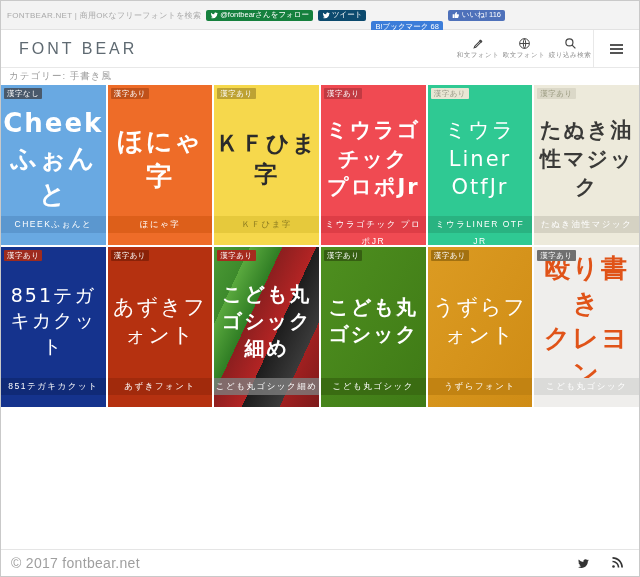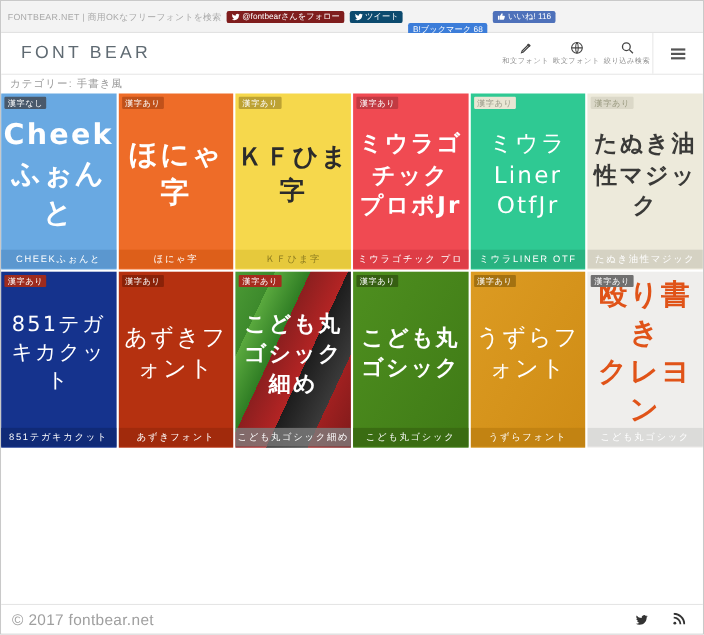--- a/index.html
+++ b/index.html
@@ -24,36 +24,36 @@
 
   
   .catbar { height:17px; display:flex; align-items:center; padding:0 8px; flex:0 0 auto; }
   .catbar span { font-size:9.5px; color:#9a9a9a; letter-spacing:1px; }
 
   
   .grid { flex:1 1 auto; display:grid; grid-template-columns:repeat(6,1fr); grid-template-rows:160px 160px 1fr; gap:2px; background:#fff; }
   .card { position:relative; display:flex; align-items:center; justify-content:center; cursor:pointer; overflow:hidden; }
   .badge { position:absolute; top:3px; left:3px; font-size:7.5px; padding:1px 3px; border-radius:1px; letter-spacing:.5px; line-height:1.2; }
   .preview { font-family:"DejaVu Sans", sans-serif; text-align:center; line-height:1.35; letter-spacing:2px; padding-bottom:12px; }
-  .card-label { position:absolute; left:0; right:0; bottom:1px; height:17px; line-height:17px; text-align:center; font-size:8.5px; letter-spacing:1.5px; }
+  .card-label { position:absolute; left:0; right:0; bottom:12px; height:17px; line-height:17px; text-align:center; font-size:8.5px; letter-spacing:1.5px; }
 
   
   .pfooter { height:27px; border-top:1px solid #e5e5e5; background:#fff; display:flex; align-items:center; padding:0 10px; flex:0 0 auto; }
   .copyright { font-size:14px; color:#9f9f9f; letter-spacing:.3px; }
   .pfooter .icons { margin-left:auto; display:flex; gap:22px; align-items:center; padding-right:6px; }
   .pfooter .icons span { cursor:pointer; display:inline-flex; }
 </style>
 </head>
 <body>
 
 <div class="page">
 
   <div class="topbar">
     <span class="site-label">FONTBEAR.NET | 商用OKなフリーフォントを検索</span>
-    <span class="sbtn" style="background: #7f1d1d;">
+    <span class="sbtn" style="background: #15803d;">
       <svg viewBox="0 0 24 24" width="8" height="8" fill="#fff">
           <path d="M23 5c-.8.4-1.7.6-2.6.8a4.5 4.5 0 0 0-7.7 4A12.8 12.8 0 0 1 3.4 5 4.5 4.5 0 0 0 4.8 11c-.7 0-1.4-.2-2-.5a4.5 4.5 0 0 0 3.6 4.4c-.7.2-1.4.2-2 .1a4.5 4.5 0 0 0 4.2 3.1A9 9 0 0 1 2 20a12.7 12.7 0 0 0 6.9 2c8.3 0 12.8-6.9 12.8-12.8v-.6c.9-.6 1.6-1.4 2.3-2.3-.8.4-1.7.6-2.6.7z"></path>
         </svg>
       <span>@fontbearさんをフォロー</span>
     </span>
     <span class="sbtn" style="background: #0c4a6e;">
       <svg viewBox="0 0 24 24" width="8" height="8" fill="#fff">
           <path d="M23 5c-.8.4-1.7.6-2.6.8a4.5 4.5 0 0 0-7.7 4A12.8 12.8 0 0 1 3.4 5 4.5 4.5 0 0 0 4.8 11c-.7 0-1.4-.2-2-.5a4.5 4.5 0 0 0 3.6 4.4c-.7.2-1.4.2-2 .1a4.5 4.5 0 0 0 4.2 3.1A9 9 0 0 1 2 20a12.7 12.7 0 0 0 6.9 2c8.3 0 12.8-6.9 12.8-12.8v-.6c.9-.6 1.6-1.4 2.3-2.3-.8.4-1.7.6-2.6.7z"></path>
         </svg>
       <span>ツイート</span>

